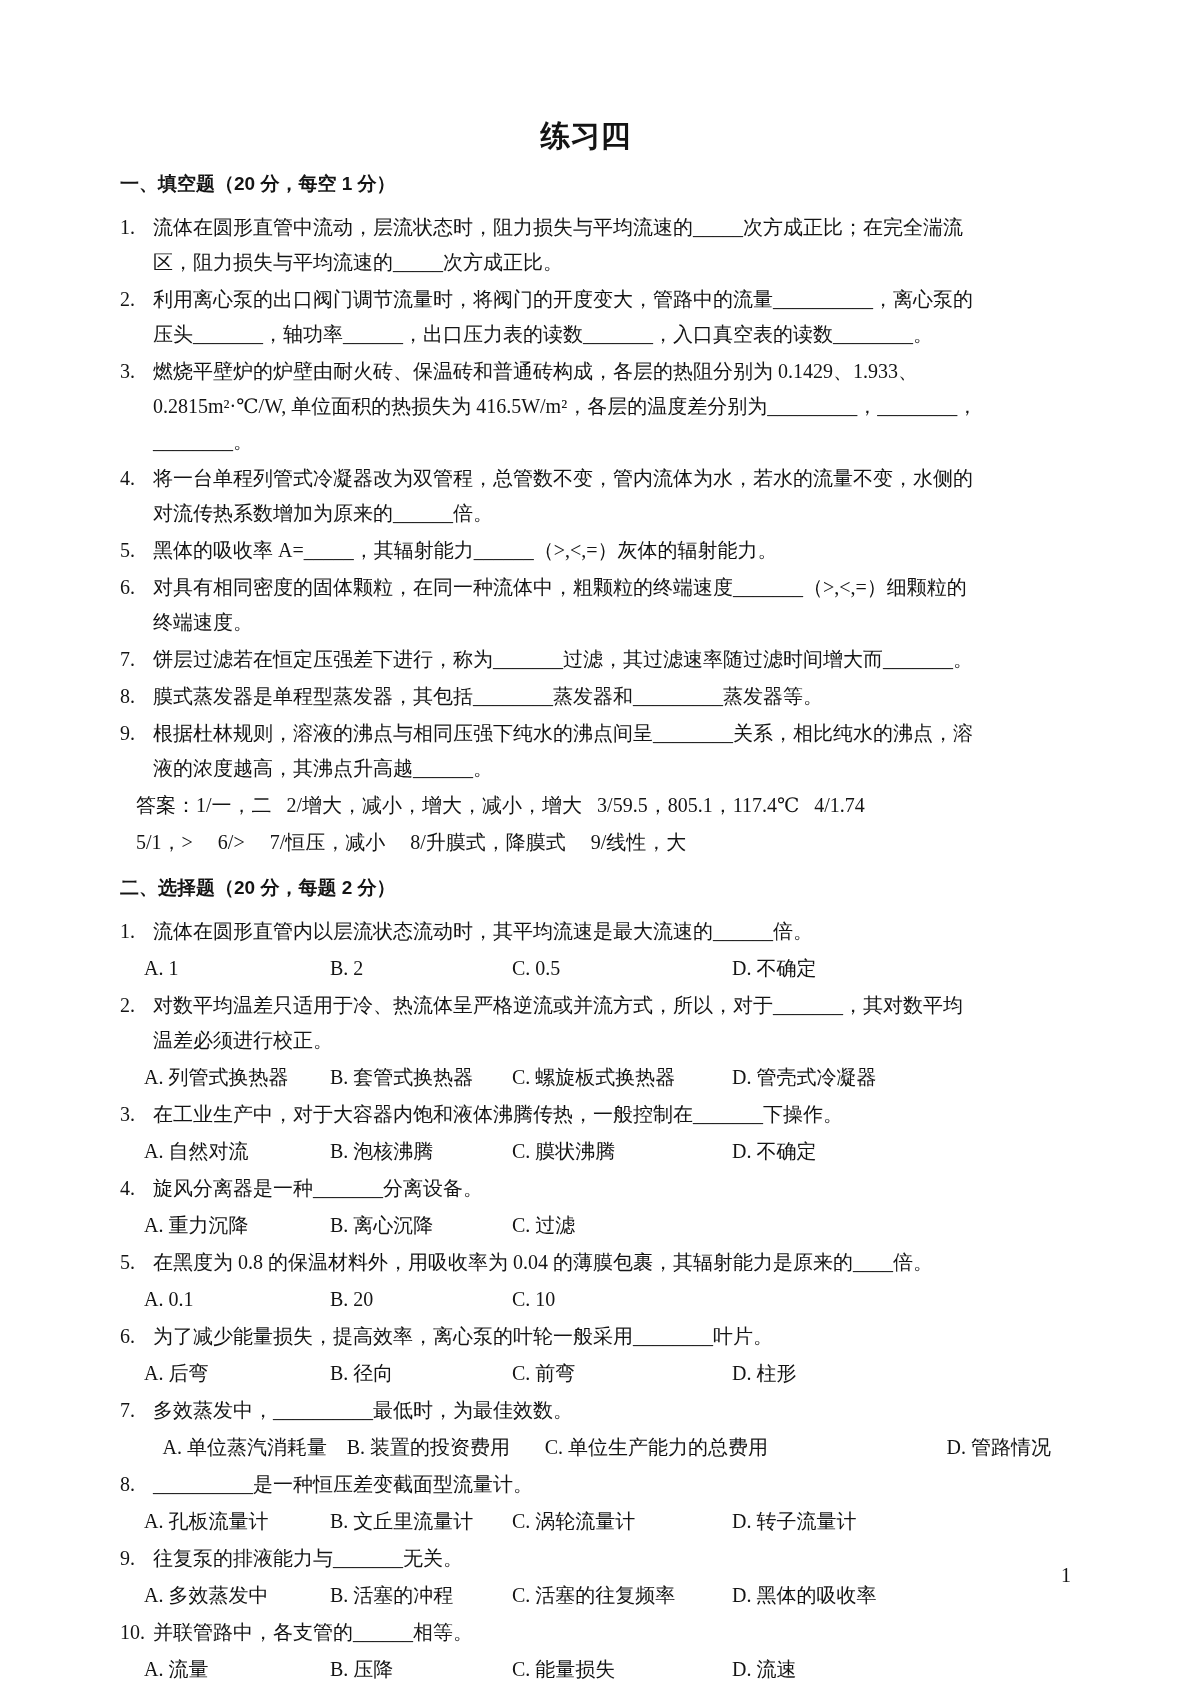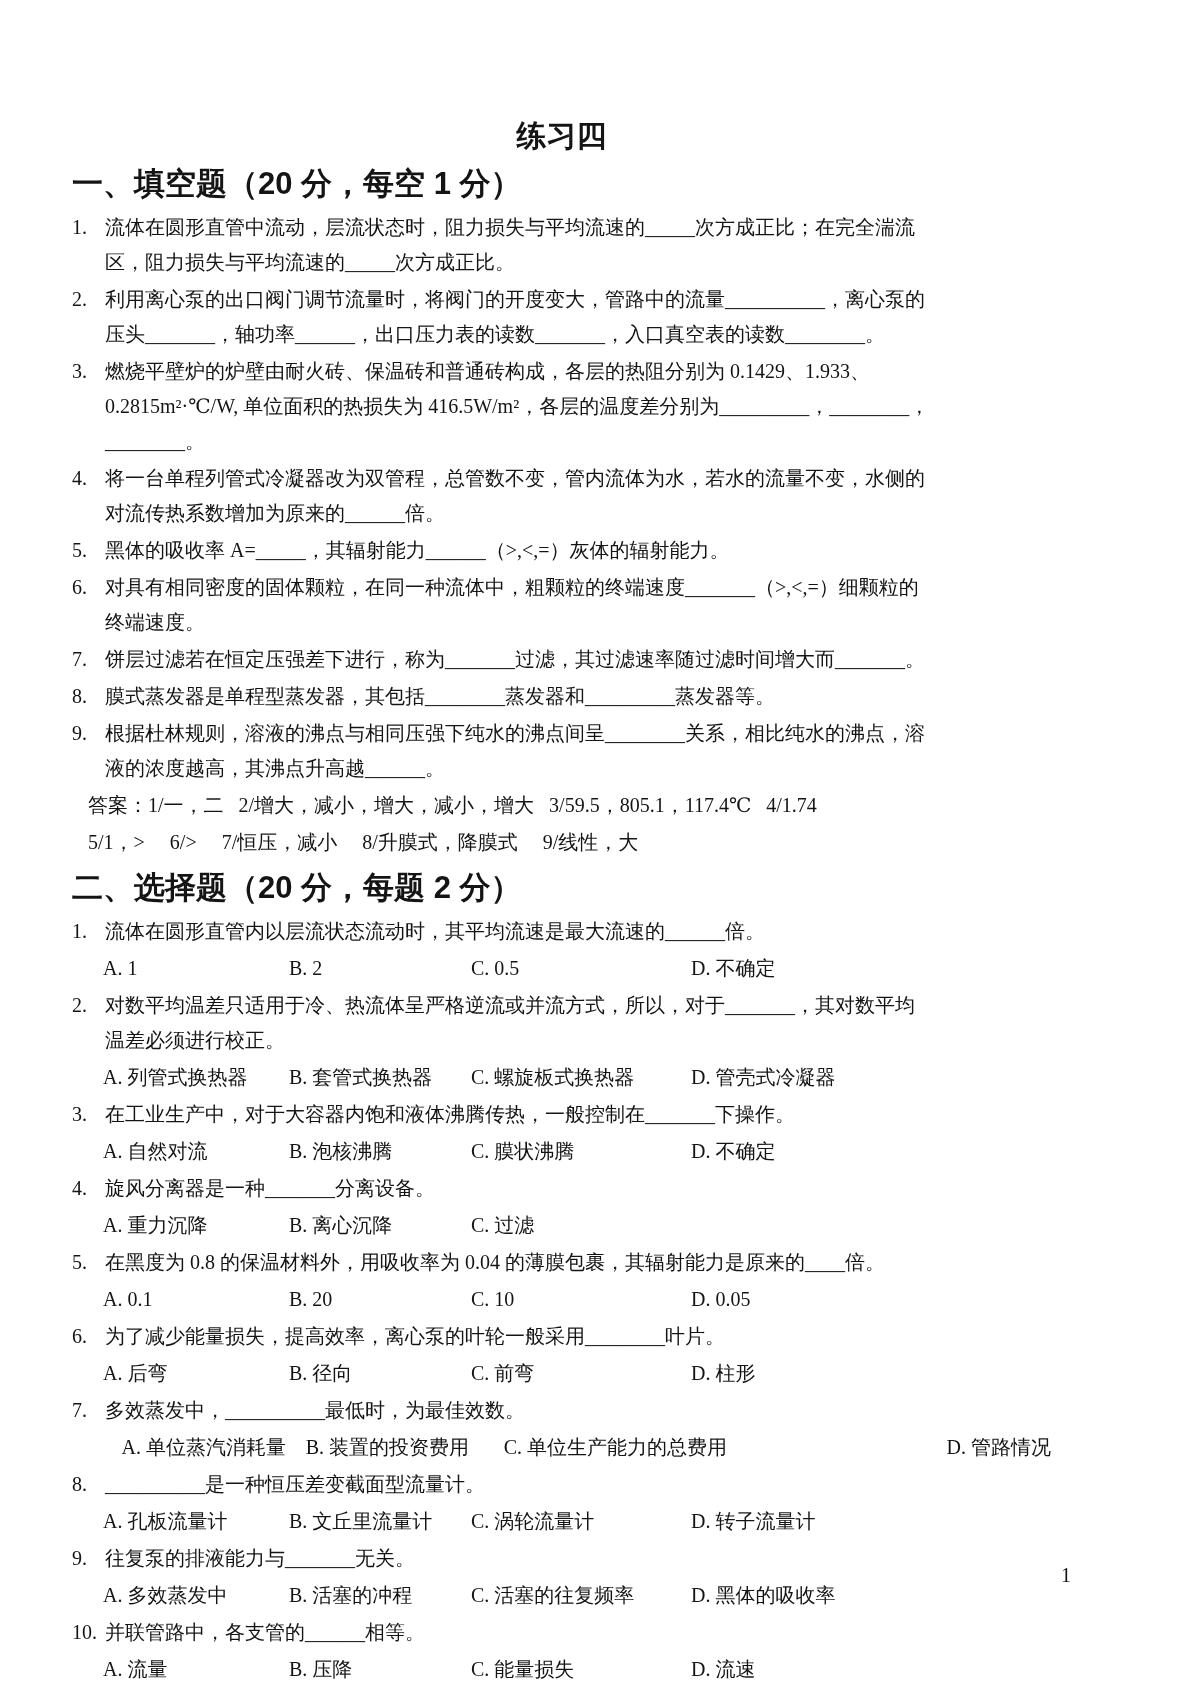--- a/index.html
+++ b/index.html
@@ -1,50 +1,50 @@
 <!DOCTYPE html>
 <html><head>
 <meta charset="utf-8">
 <style>
   html, body { margin: 0; padding: 0; background: #ffffff; }
   .page {
     width: 1189px;
     height: 1683px;
     box-sizing: border-box;
-    padding: 116px 138px 0 72px;
+    padding: 116px 138px 0 120px;
     position: relative;
     overflow: hidden;
     background: #ffffff;
     color: #141414;
     font-family: "Liberation Serif", "DejaVu Serif", serif;
     font-size: 20px;
     line-height: 35px;
   }
   .doc-title {
     text-align: center;
     font-family: "Liberation Sans", "DejaVu Sans", sans-serif;
     font-weight: bold;
     font-size: 30px;
     line-height: 40px;
     margin: 0 0 8px 0;
   }
   .sec-heading {
     font-family: "Liberation Sans", "DejaVu Sans", sans-serif;
     font-weight: bold;
-    font-size: 31px;
+    font-size: 19px;
     line-height: 32px;
     margin: 12px 0 10px 0;
   }
   .q { display: flex; margin: 0 0 2px 0; }
   .qnum { flex: 0 0 33px; }
   .qtext { flex: 1; white-space: pre; }
   .opts {
     display: grid;
     grid-template-columns: 186px 182px 220px auto;
-    margin: 0 0 2px 31px;
+    margin: 0 0 2px 24px;
     white-space: pre;
   }
   .opts.wide { grid-template-columns: 183px 183px 258px auto; text-align: right; }
   .ansline { white-space: pre; margin-bottom: 2px; }
   .indent { margin-left: 16px; }
   .pagenum { position: absolute; right: 118px; bottom: 90px; }
 </style>
 </head>
 <body>
 
@@ -148,21 +148,20 @@
   </div>
 
   <div class="q">
     <span class="qnum">5.</span>
     <div class="qtext">在黑度为 0.8 的保温材料外，用吸收率为 0.04 的薄膜包裹，其辐射能力是原来的____倍。</div>
   </div>
   <div class="opts">
     <span>A. 0.1</span>
     <span>B. 20</span>
     <span>C. 10</span>
-    <span>D. 0.05</span>
   </div>
 
   <div class="q">
     <span class="qnum">6.</span>
     <div class="qtext">为了减少能量损失，提高效率，离心泵的叶轮一般采用________叶片。</div>
   </div>
   <div class="opts">
     <span>A. 后弯</span>
     <span>B. 径向</span>
     <span>C. 前弯</span>

